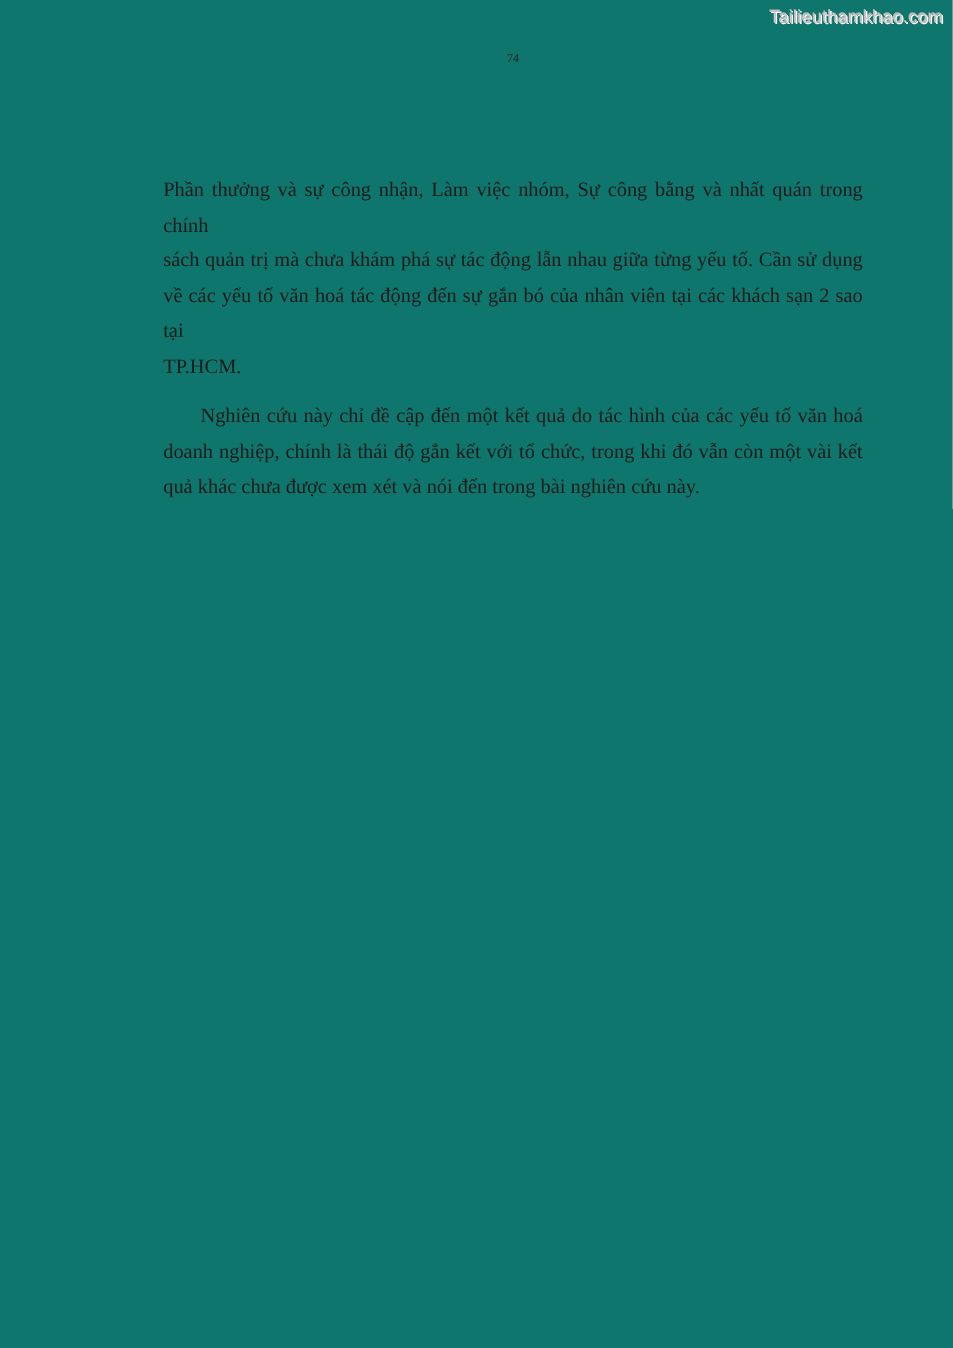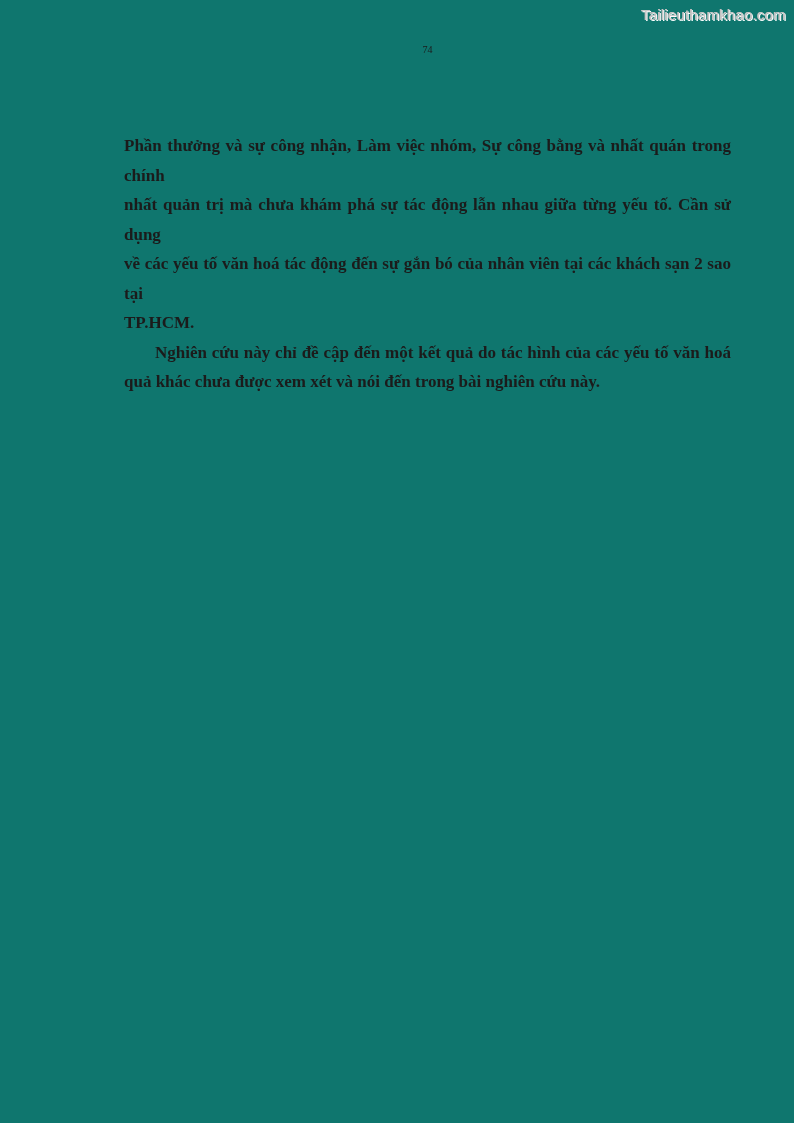--- a/index.html
+++ b/index.html
@@ -38,23 +38,22 @@
   .text-block {
     position: absolute;
     top: 131px;
     left: 124px;
     width: 607px;
     font-size: 17px;
     line-height: 29.5px;
     color: #1b1b1b;
   }
   .para {
-    margin: 0;
+    margin: 12px;
     padding: 0;
-    font-weight: bold;
   }
   .line {
     display: block;
     white-space: normal;
   }
   .line.just {
     text-align: justify;
     text-align-last: justify;
   }
   .line.first-indent {
@@ -71,25 +70,26 @@
 <div class="page">
 
   <div class="watermark">Tailieuthamkhao.com</div>
 
   <div class="page-number">74</div>
 
   <div class="text-block">
 
     <p class="para">
       <span class="line just">Phần thưởng và sự công nhận, Làm việc nhóm, Sự công bằng và nhất quán trong chính</span>
-      <span class="line just">nhất quản trị mà chưa khám phá sự tác động lẫn nhau giữa từng yếu tố. Cần sử dụng</span>
+      <span class="line just">sách quản trị mà chưa khám phá sự tác động lẫn nhau giữa từng yếu tố. Cần sử dụng</span>
       <span class="line just">về các yếu tố văn hoá tác động đến sự gắn bó của nhân viên tại các khách sạn 2 sao tại</span>
       <span class="line last">TP.HCM.</span>
     </p>
 
     <p class="para">
       <span class="line just first-indent">Nghiên cứu này chỉ đề cập đến một kết quả do tác hình của các yếu tố văn hoá</span>
+      <span class="line just">doanh nghiệp, chính là thái độ gắn kết với tổ chức, trong khi đó vẫn còn một vài kết</span>
       <span class="line last">quả khác chưa được xem xét và nói đến trong bài nghiên cứu này.</span>
     </p>
 
   </div>
 
 </div>
 
 </body></html>

